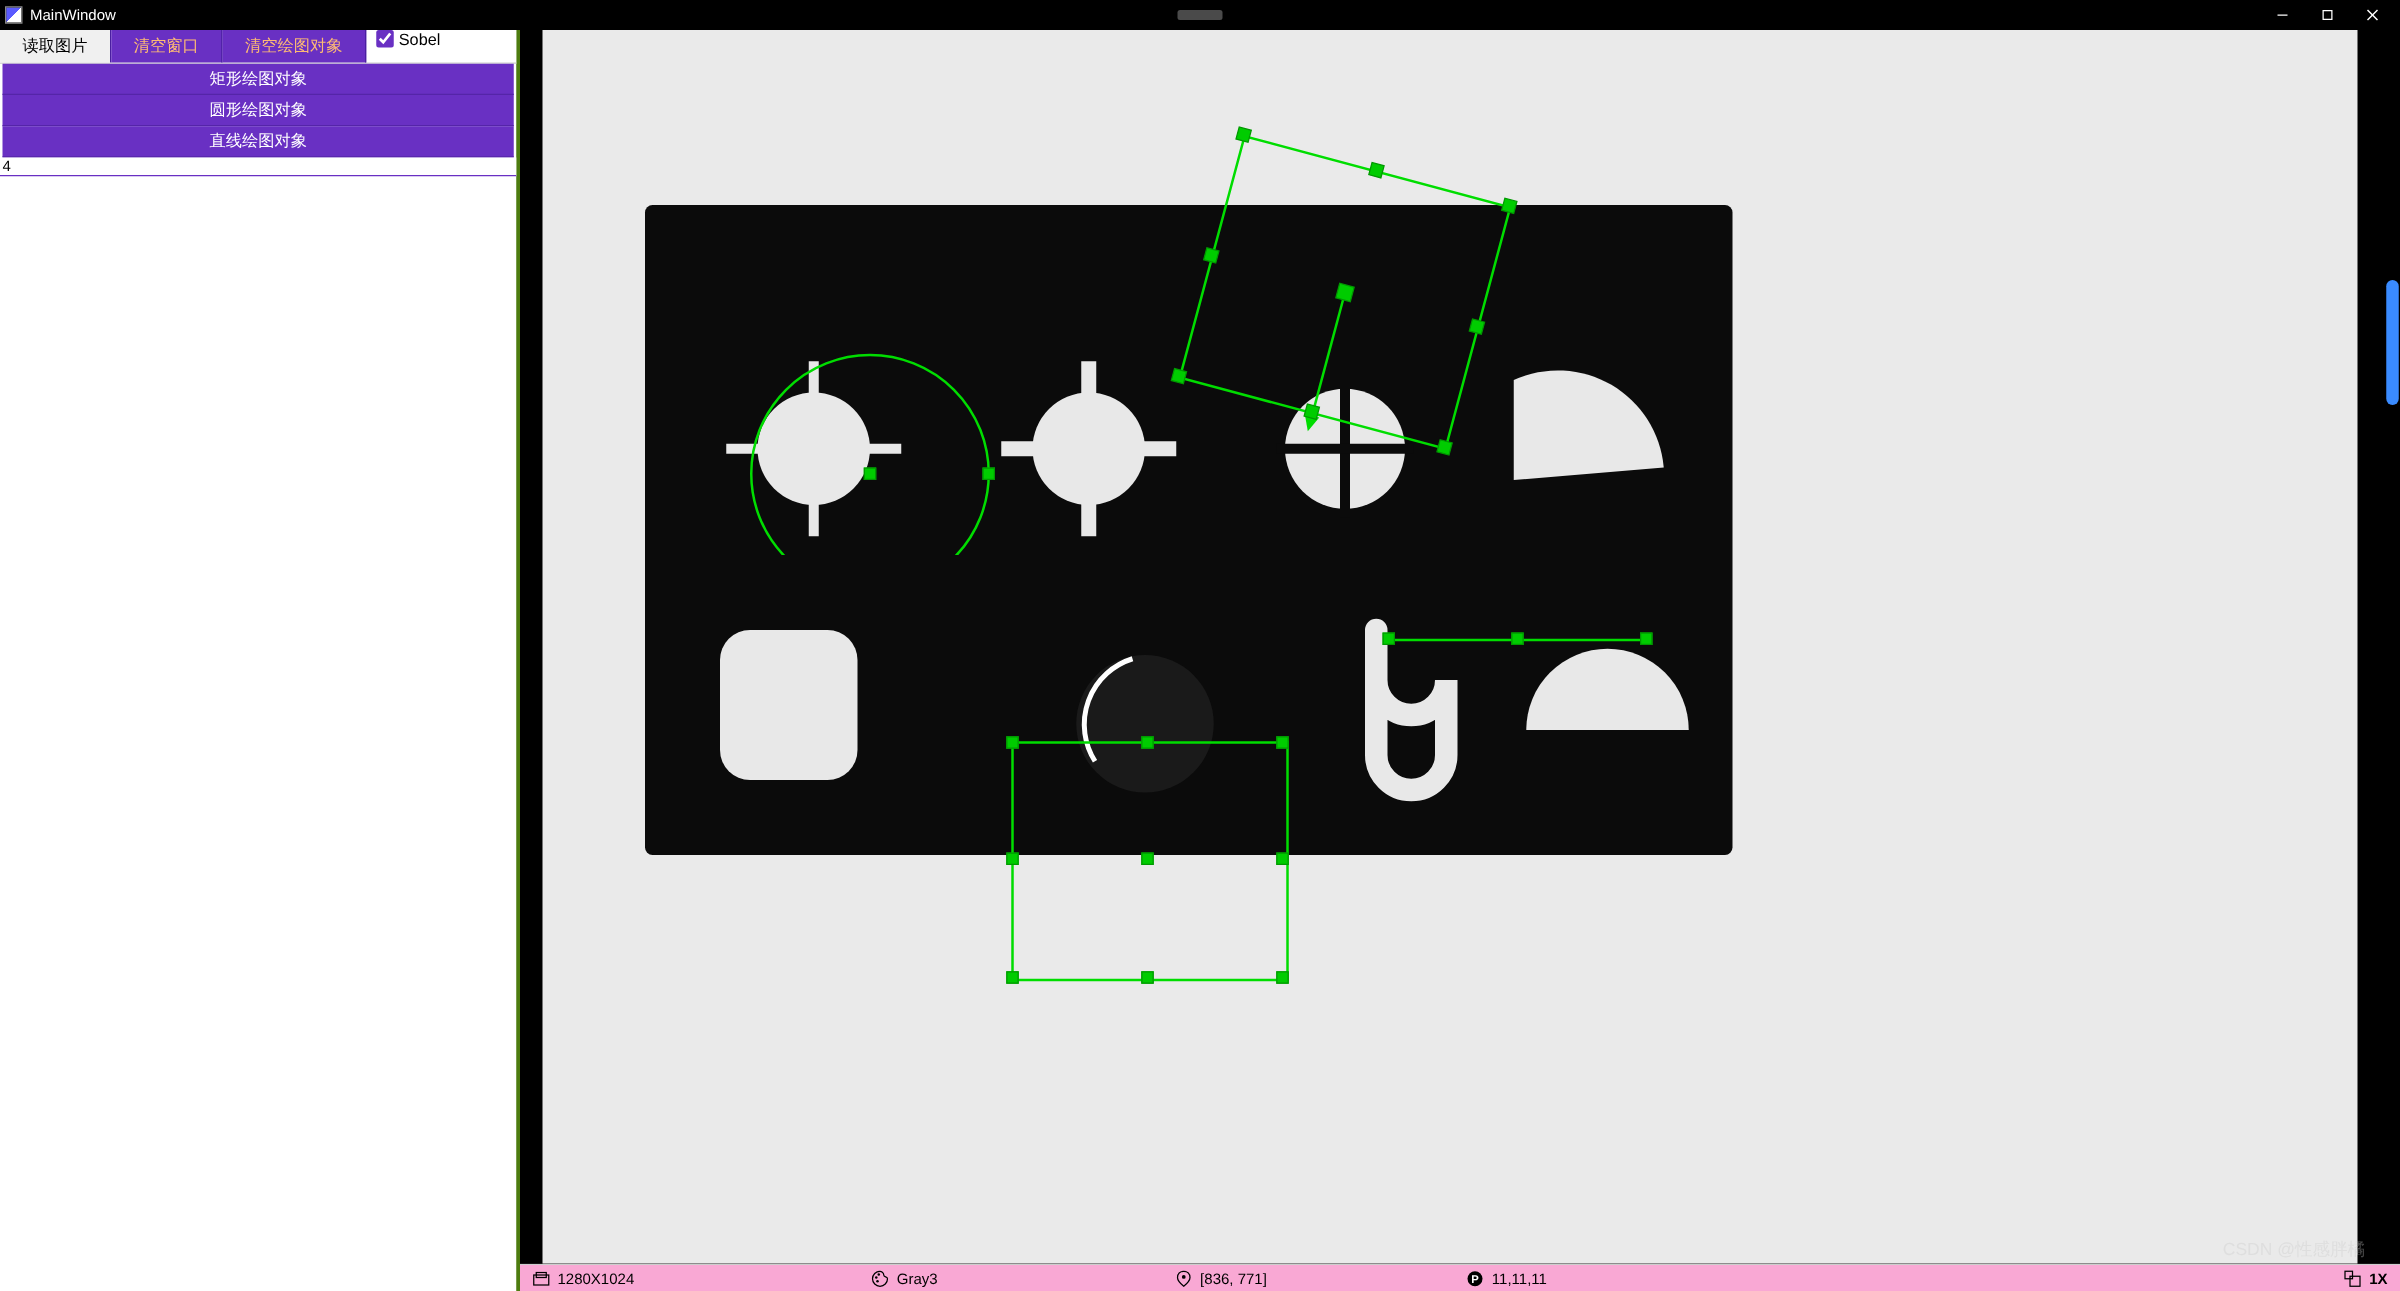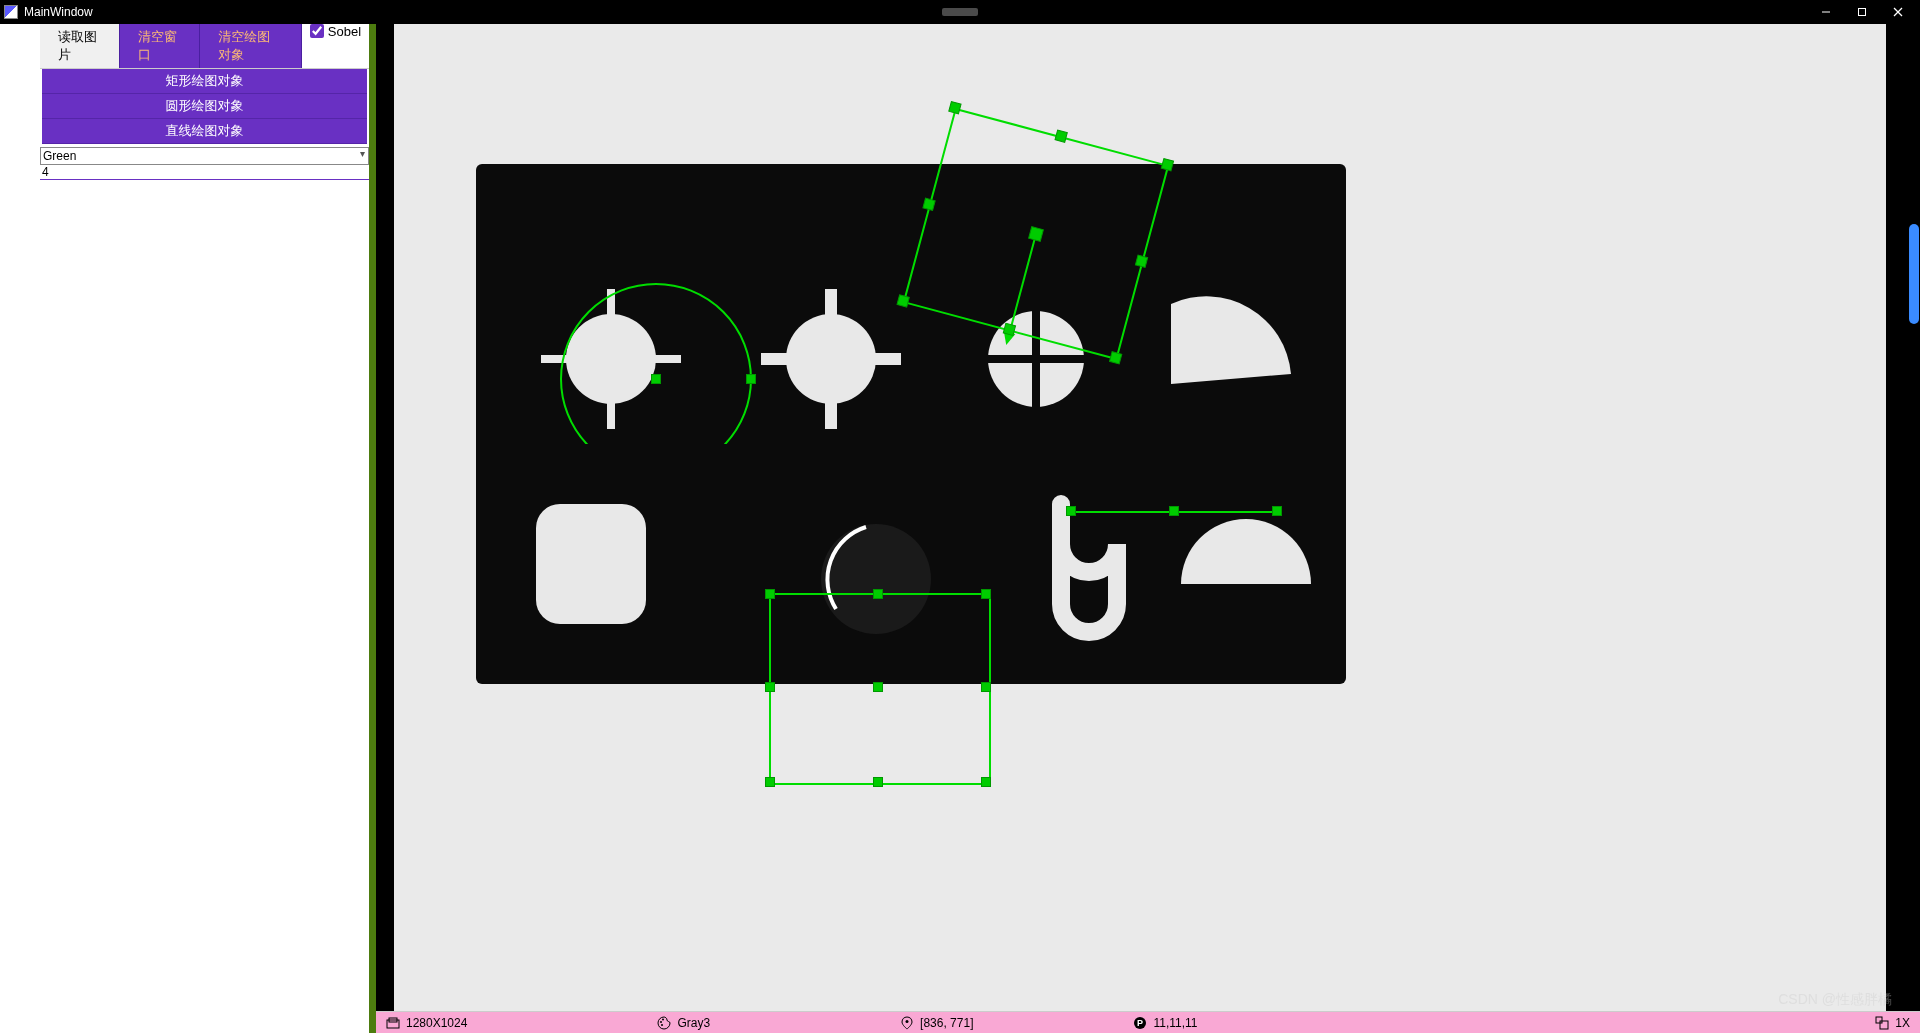--- a/index.html
+++ b/index.html
@@ -3,21 +3,21 @@
 <meta charset="utf-8">
 <style>
 * { margin: 0; padding: 0; box-sizing: border-box; }
 body { font-family: "Microsoft YaHei", Arial, sans-serif; background: #000; overflow: hidden; width: 1920px; height: 1033px; position: relative; }
 .titlebar { height: 24px; background: #000; color: #fff; display: flex; align-items: center; padding: 0 4px; font-size: 12px; position: relative; }
 .titlebar .app-icon { width: 14px; height: 14px; margin-right: 6px; background: linear-gradient(135deg,#5a5aff 50%,#fff 50%); border: 1px solid #888; }
 .titlebar .spacer { flex: 1; }
 .titlebar .center-grip { position: absolute; left: 50%; transform: translateX(-50%); width: 36px; height: 8px; background: #4a4a4a; border-radius: 2px; }
 .titlebar .winbtn { width: 36px; height: 24px; display: flex; align-items: center; justify-content: center; color: #fff; font-size: 11px; }
 .content { display: flex; height: calc(100% - 24px); }
-.left-panel { width: 376px; background: #fff; display: flex; flex-direction: column; border-right: 7px solid #4d7c0f; padding-left: 40px; }
+.left-panel { width: 416px; background: #fff; display: flex; flex-direction: column; border-right: 3px solid #4d7c0f; }
 .toolbar-row { display: flex; align-items: stretch; background: #fff; border-bottom: 1px solid #ccc; }
 .tb-btn { padding: 4px 18px; background: #6930c3; color: #fdba74; font-size: 13px; border-right: 1px solid #4a1fa0; display: flex; align-items: center; cursor: pointer; }
 .tb-btn.active { background: #f0f0f0; color: #000; }
 .checkbox-wrap { display: flex; align-items: flex-start; padding: 0 8px; font-size: 13px; }
 .checkbox-wrap input { margin-right: 4px; accent-color: #6930c3; width: 14px; height: 14px; }
 .shape-btn { background: #6930c3; color: #fff; text-align: center; padding: 3px 0; font-size: 13px; border-bottom: 1px solid #5525a8; cursor: pointer; margin: 0 2px; }
 .shape-btn:first-of-type { margin-top: 2px; }
 .color-select { width: 100%; border: 1px solid #888; font-size: 12px; padding: 1px 2px; background: #fff; appearance: none; position: relative; }
 .select-wrap { position: relative; margin-top: 2px; }
 .select-wrap::after { content: "▾"; position: absolute; right: 4px; top: 2px; font-size: 10px; color: #555; pointer-events: none; }
@@ -70,25 +70,20 @@
       <div class="tb-btn">清空窗口</div>
       <div class="tb-btn">清空绘图对象</div>
       <label class="checkbox-wrap">
         <input type="checkbox" checked="" style="">
         <span>Sobel</span>
       </label>
     </div>
     <div class="shape-btn">矩形绘图对象</div>
     <div class="shape-btn">圆形绘图对象</div>
     <div class="shape-btn">直线绘图对象</div>
-    <div class="select-wrap">
-      <select class="color-select">
-        <option>Green</option>
-      </select>
-    </div>
     <input class="linewidth-input" value="4" style="">
   </div>
 
   <div class="right-panel">
     <div class="viewport">
       <div class="image-stage">
         <div class="dark-rect">
 
           <div class="shp" style="left:55px;top:115px;width:160px;height:160px;">
             <svg width="160" height="160">
@@ -220,21 +215,21 @@
       </div>
       <div class="status-item" style="margin-left:120px;">
         <span class="status-icon">
           <svg width="14" height="14">
               <circle cx="7" cy="7" r="6" fill="#000"></circle>
               <text x="7" y="10" text-anchor="middle" fill="#fff" font-size="9" font-weight="bold">P</text>
             </svg>
         </span>
         <span>11,11,11</span>
       </div>
-      <div class="status-item" style="margin-left:auto;">
+      <div class="status-item" style="margin-left:auto;font-weight:bold;">
         <span class="status-icon">
           <svg width="14" height="14" viewBox="0 0 14 14">
               <rect x="1" y="1" width="6" height="6" fill="none" stroke="#000"></rect>
               <rect x="5" y="5" width="8" height="8" fill="none" stroke="#000"></rect>
             </svg>
         </span>
         <span>1X</span>
       </div>
     </div>
     <div class="watermark">CSDN @性感胖橘</div>

